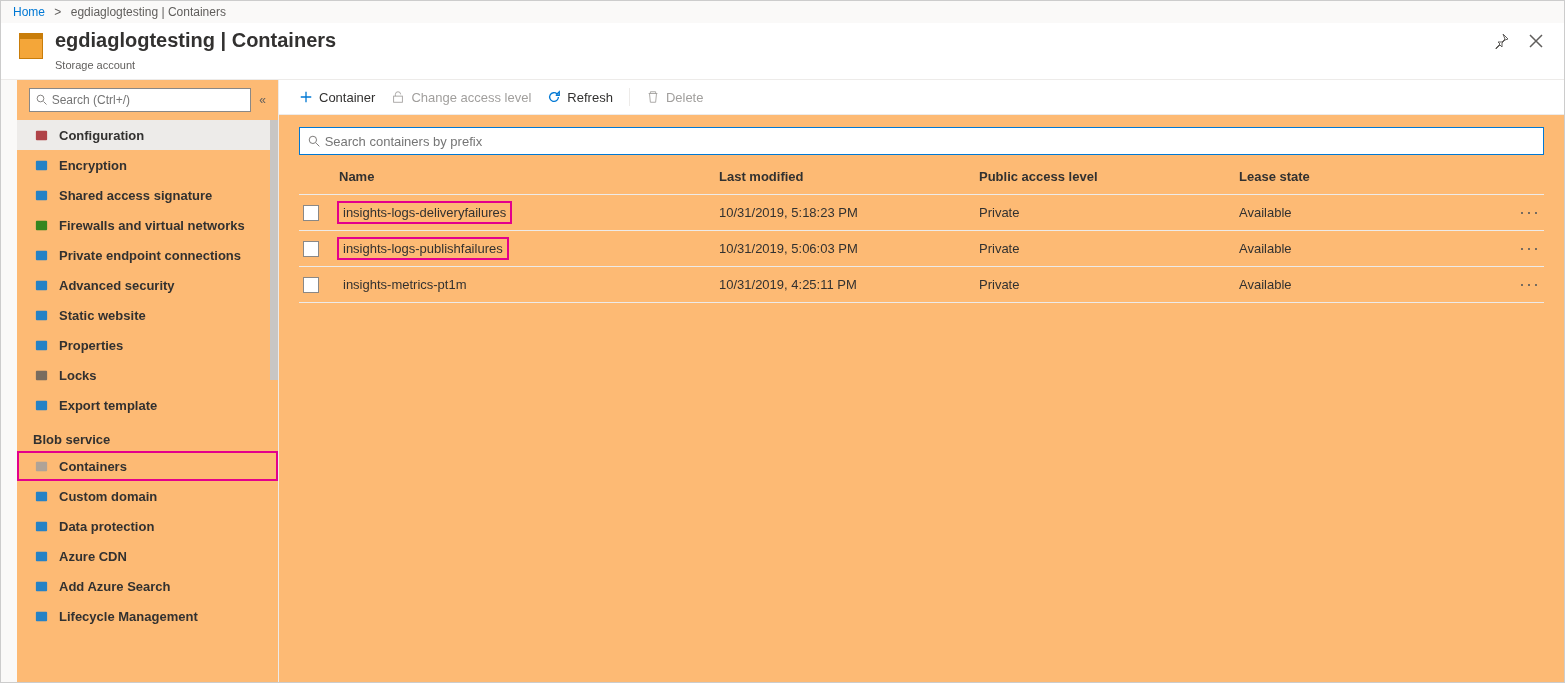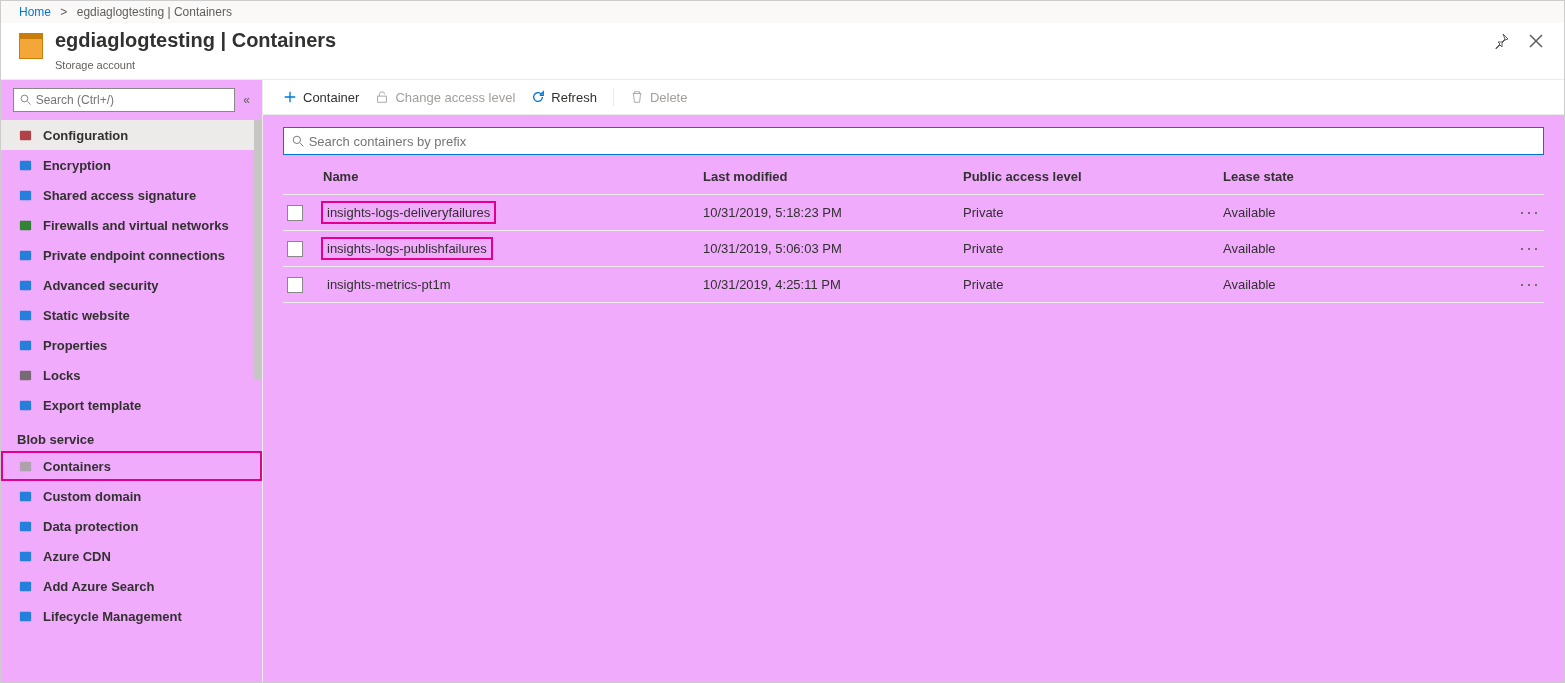--- a/index.html
+++ b/index.html
@@ -1,32 +1,32 @@
 <!DOCTYPE html>
 <html><head>
 <meta charset="utf-8">
 <style>
 * { box-sizing: border-box; margin: 0; padding: 0; }
 body { font-family: "Segoe UI", Arial, sans-serif; font-size: 13px; color: #323130; background: #fff; }
 .app { width: 1565px; height: 683px; border: 1px solid #ccc; display: flex; flex-direction: column; background: #faf9f8; }
 
-.breadcrumb { background: #faf9f8; padding: 4px 18px; font-size: 12px; color: #605e5c; border-bottom: 0; }
+.breadcrumb { background: #faf9f8; padding: 4px 12px; font-size: 12px; color: #605e5c; border-bottom: 0; }
 .breadcrumb a { color: #0078d4; text-decoration: none; }
 .breadcrumb .sep { margin: 0 6px; }
 
 .header { display: flex; align-items: flex-start; justify-content: space-between; padding: 6px 18px 8px; background: #fff; border-bottom: 1px solid #edebe9; }
 .header-left { display: flex; align-items: flex-start; gap: 12px; }
 .resource-icon { width: 24px; height: 24px; background: #f4a639; margin-top: 6px; border: 1px solid #c97d0a; position: relative; }
 .resource-icon::before { content: ""; position: absolute; top: -3px; left: -1px; width: 24px; height: 6px; background: #c97d0a; }
 .header-title { font-size: 20px; font-weight: 600; }
 .header-sub { font-size: 11px; color: #605e5c; margin-top: 7px; }
 .header-actions { display: flex; gap: 16px; align-items: center; padding-top: 4px; }
 .header-actions .icon-btn { width: 18px; height: 18px; color: #605e5c; cursor: pointer; }
 
-.body { flex: 1; display: flex; min-height: 0; background:#f0abfc;}
+.body { flex: 1; display: flex; min-height: 0; background:#fdba74;margin-left:16px;}
 .sidebar { width: 262px; border-right: 1px solid #edebe9; display: flex; flex-direction: column; position: relative; }
 .search-row { display: flex; align-items: center; gap: 8px; padding: 8px 12px; }
 .search-box { flex: 1; display: flex; align-items: center; border: 1px solid #8a8886; height: 24px; padding: 0 6px; background: #fff; }
 .search-box input { border: none; outline: none; font-size: 12px; flex: 1; }
 .collapse-btn { font-size: 12px; color: #605e5c; cursor: pointer; }
 
 .nav { flex: 1; overflow-y: auto; position: relative; }
 .nav-item { display: flex; align-items: center; gap: 10px; padding: 7px 16px; font-size: 13px; cursor: pointer; font-weight: bold; }
 .nav-item.selected { background: #edebe9; }
 .nav-item.highlighted { outline: 2px solid #e3008c; outline-offset: -2px; }

